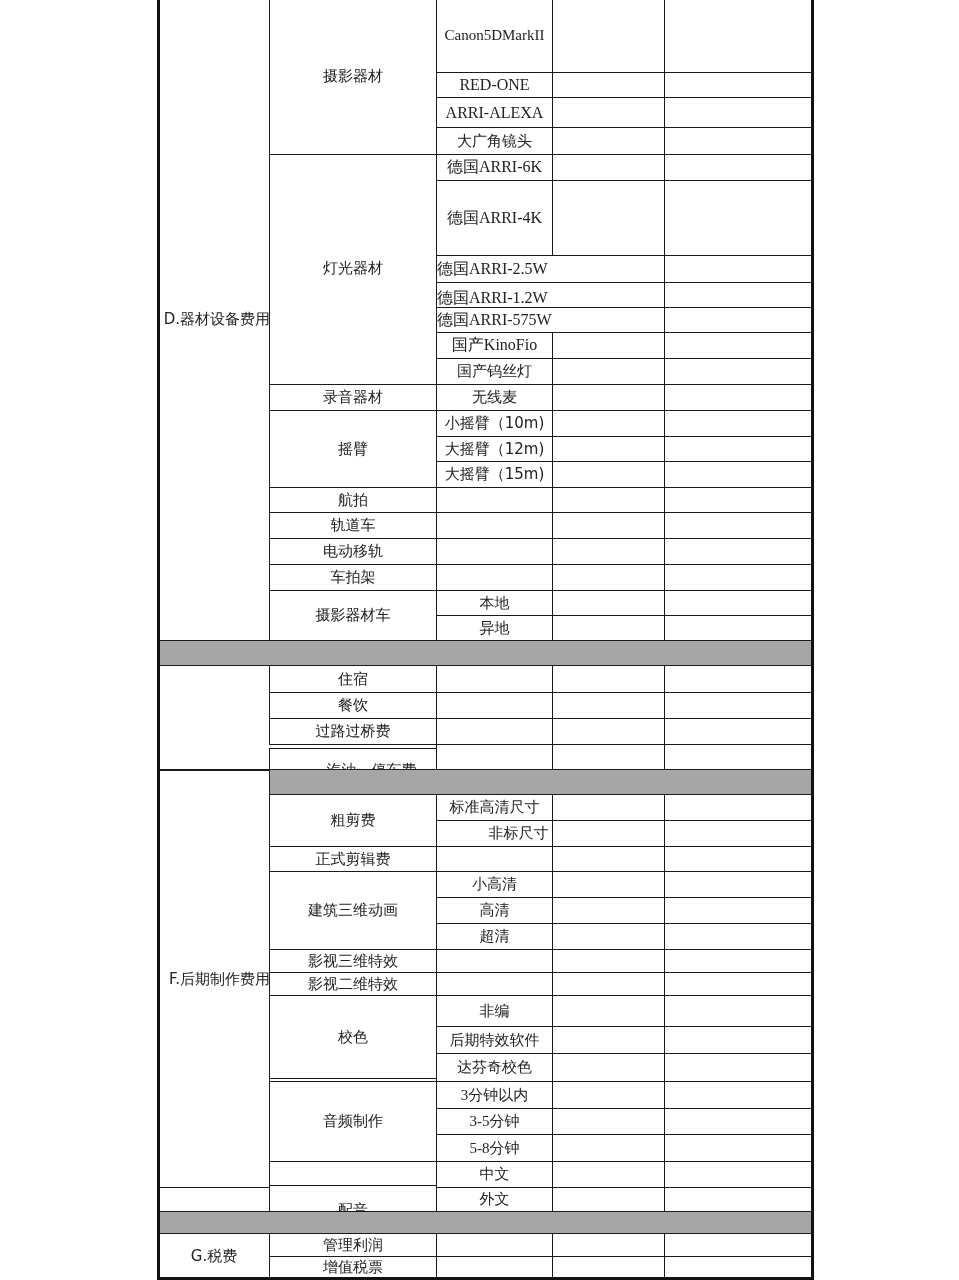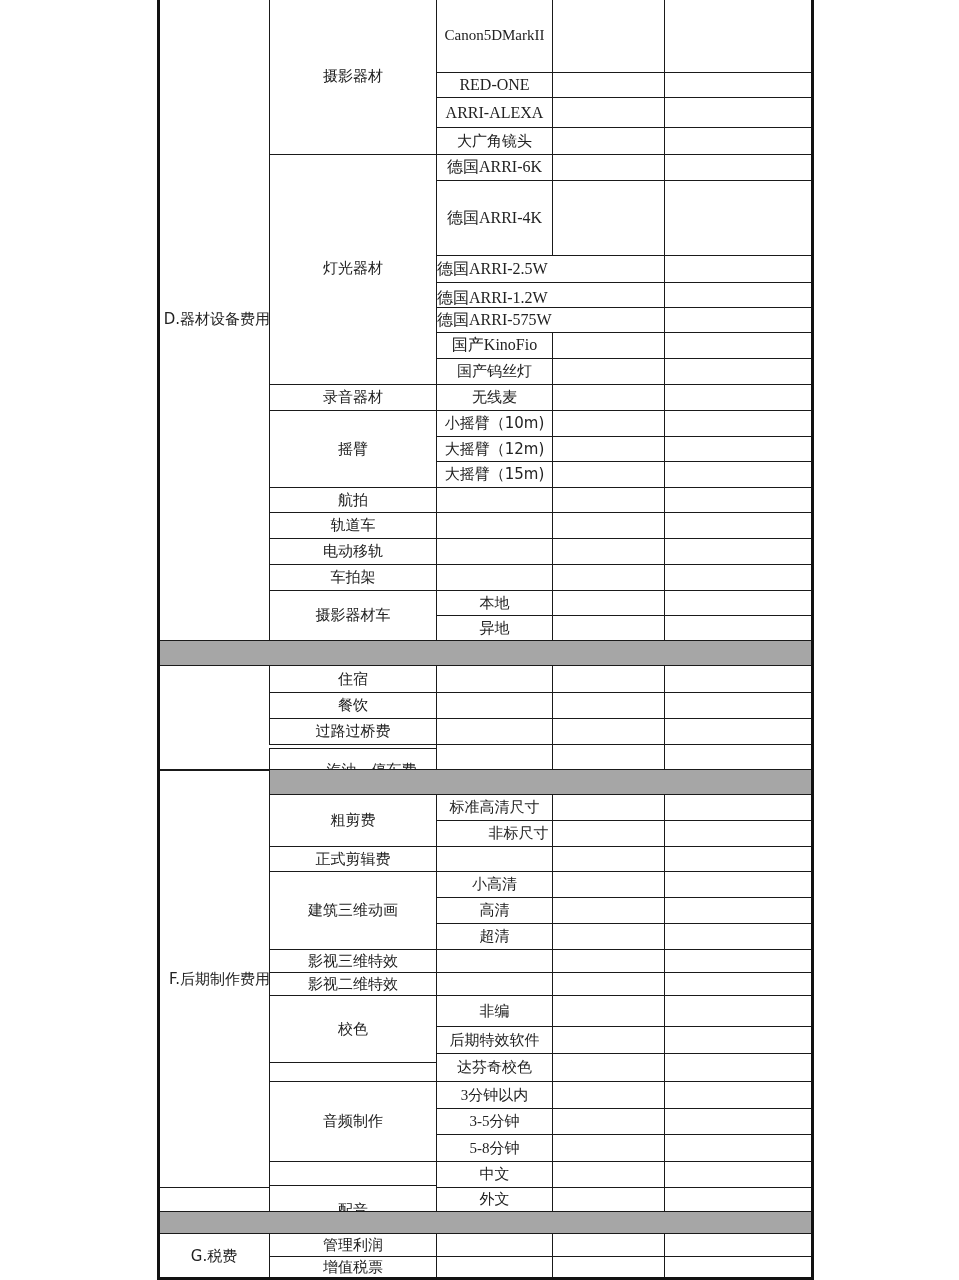--- a/index.html
+++ b/index.html
@@ -247,21 +247,21 @@
   <div class="cell" style="left:552px;top:949px;width:113px;height:24px;"></div>
   <div class="cell" style="left:664px;top:949px;width:148px;height:24px;"></div>
 
   <div class="cell" style="left:269px;top:972px;width:168px;height:24px;">
       <span>影视二维特效</span>
     </div>
   <div class="cell" style="left:436px;top:972px;width:117px;height:24px;"></div>
   <div class="cell" style="left:552px;top:972px;width:113px;height:24px;"></div>
   <div class="cell" style="left:664px;top:972px;width:148px;height:24px;"></div>
 
-  <div class="cell" style="left:269px;top:995px;width:168px;height:68px;">
+  <div class="cell" style="left:269px;top:995px;width:168px;height:84px;">
       <span>校色</span>
     </div>
   <div class="cell" style="left:436px;top:995px;width:117px;height:32px;">
       <span>非编</span>
     </div>
   <div class="cell" style="left:552px;top:995px;width:113px;height:32px;"></div>
   <div class="cell" style="left:664px;top:995px;width:148px;height:32px;"></div>
   <div class="cell" style="left:436px;top:1026px;width:117px;height:28px;">
       <span>后期特效软件</span>
     </div>

